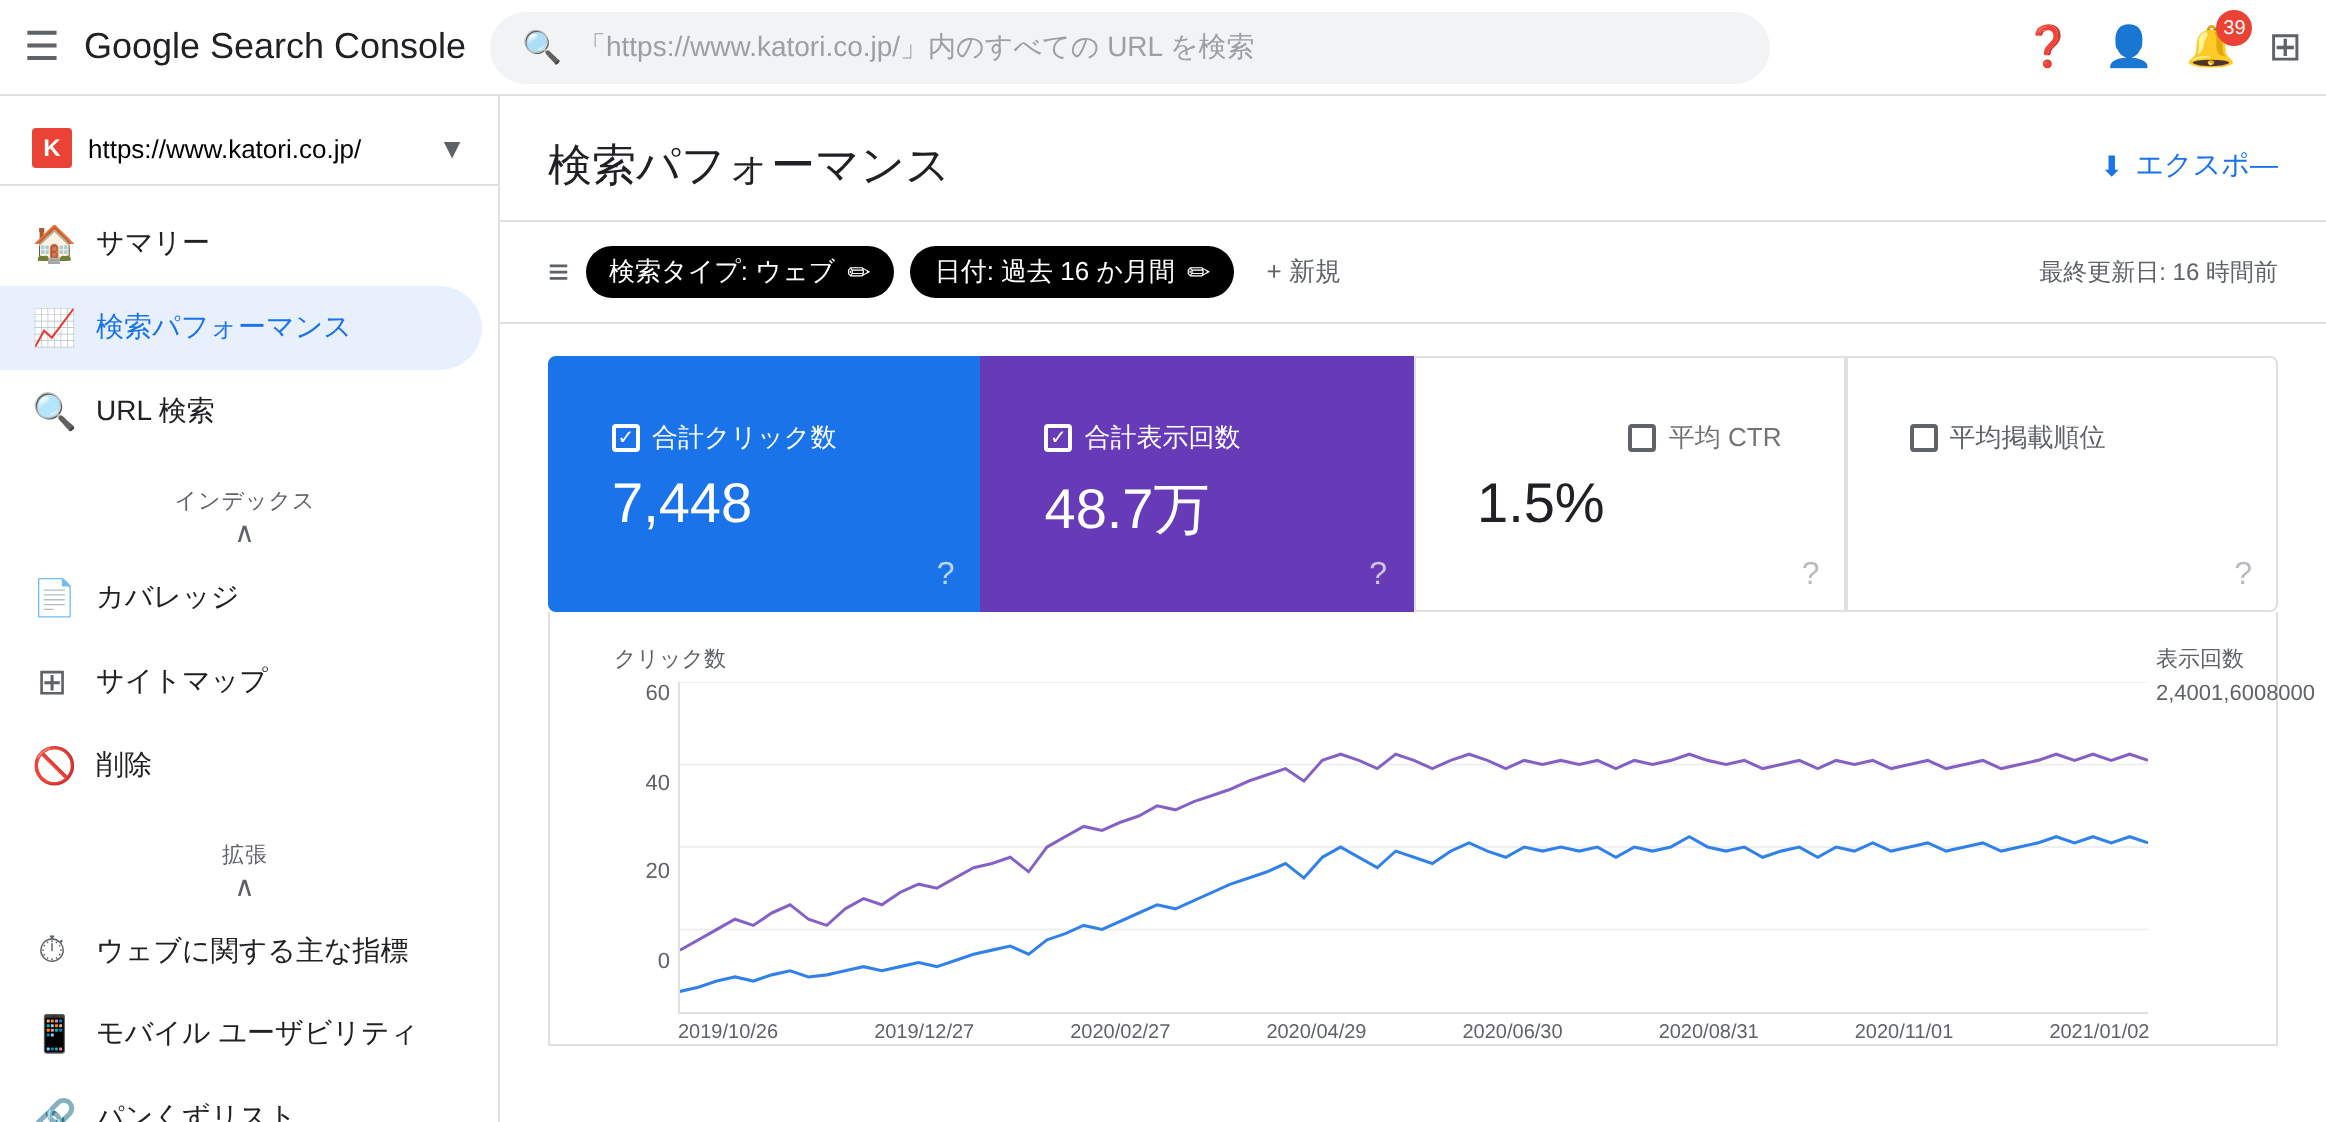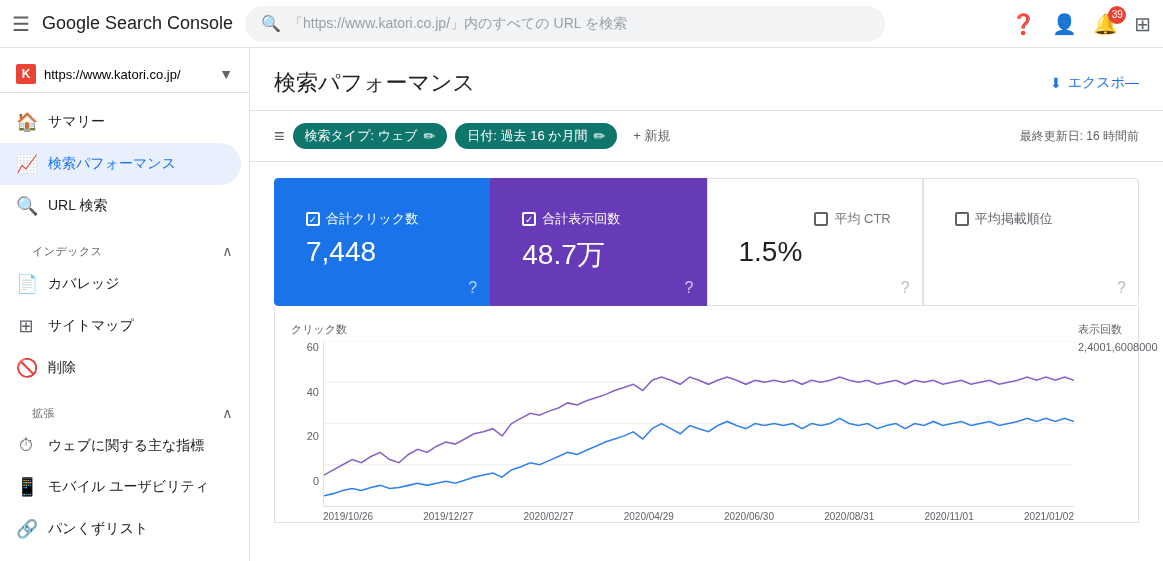--- a/index.html
+++ b/index.html
@@ -82,28 +82,29 @@
       font-size: 14px;
       color: #202124;
       border-radius: 0 24px 24px 0;
       margin-right: 8px;
     }
     .nav-item.active { background: #e8f0fe; color: #1a73e8; font-weight: 500; }
     .nav-item .nav-icon { color: #5f6368; font-size: 18px; width: 20px; text-align: center; }
     .nav-item.active .nav-icon { color: #1a73e8; }
 
     .sidebar-section {
-      padding: 16px 16px 4px 32px;
+      padding: 16px 16px 4px 12px;
       font-size: 11px;
       color: #5f6368;
       font-weight: 500;
       letter-spacing: 0.5px;
       display: flex;
       justify-content: space-between;
       align-items: center;
+      flex-direction: column;
     }
     .sidebar-section .chevron { font-size: 14px; cursor: pointer; }
 
     
     .main-content {
       flex: 1;
       overflow-y: auto;
       background: #fff;
       padding: 0;
     }
@@ -132,21 +133,21 @@
       align-items: center;
       padding: 12px 24px;
       gap: 8px;
       border-bottom: 1px solid #e0e0e0;
     }
     .filter-icon { color: #5f6368; font-size: 18px; cursor: pointer; }
     .filter-chip {
       display: flex;
       align-items: center;
       gap: 6px;
-      background: #0f766e;
+      background: #000000;
       color: #fff;
       border-radius: 16px;
       padding: 4px 12px;
       font-size: 13px;
       cursor: pointer;
     }
     .filter-chip .edit-icon { font-size: 14px; }
     .new-filter-btn {
       display: flex;
       align-items: center;
@@ -207,21 +208,21 @@
       right: 12px;
       font-size: 16px;
       opacity: 0.7;
     }
 
     
     .chart-container {
       margin: 0 24px 16px 24px;
       border: 1px solid #e0e0e0;
       border-top: none;
-      padding: 16px 16px 0 16px;
+      padding: 16px 16px 0 32px;
     }
 
     .chart-wrapper {
       position: relative;
       height: 200px;
       display: flex;
       flex-direction: column;
     }
     .chart-top-labels {
       display: flex;

